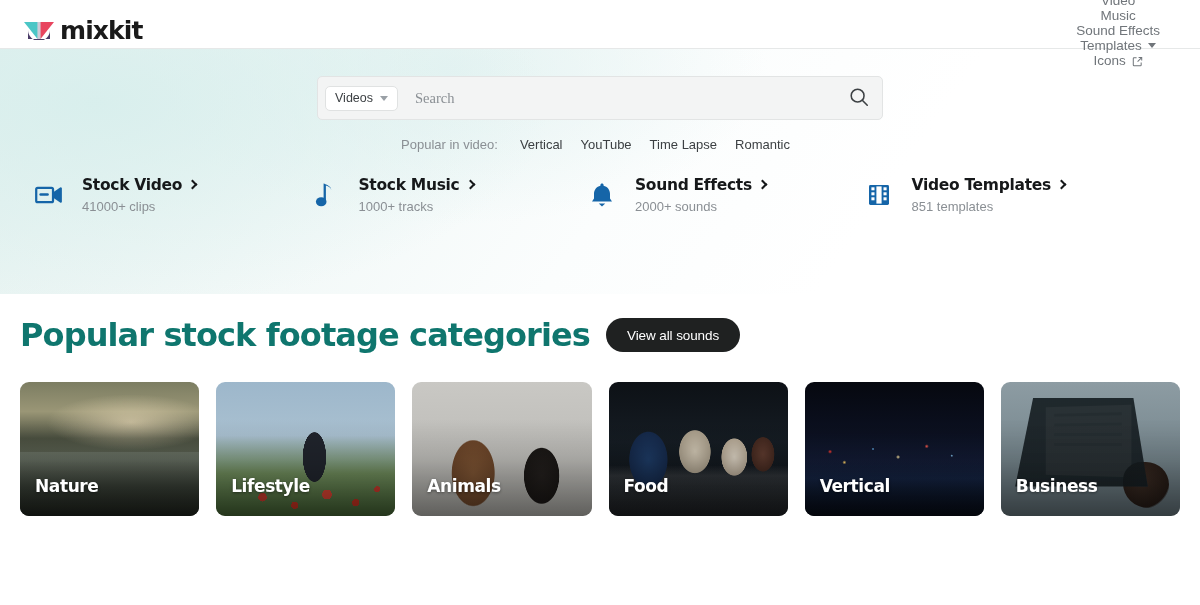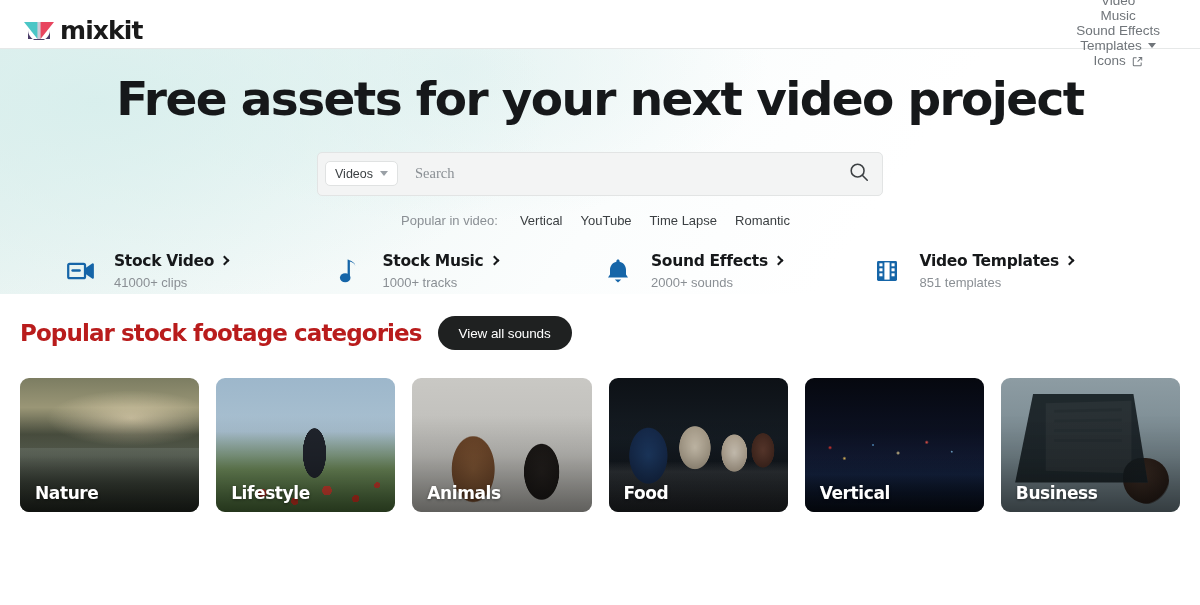--- a/index.html
+++ b/index.html
@@ -168,21 +168,21 @@
     color: #3c4043;
     cursor: pointer;
     padding: 0 9px;
     white-space: nowrap;
   }
 
   
   .quicklinks {
     display: flex;
     margin-top: 24px;
-    padding: 0 60px 0 66px;
+    padding: 0 60px 0 34px;
   }
   .ql {
     flex: 1;
     display: flex;
     align-items: flex-start;
     gap: 18px;
     cursor: pointer;
   }
   .ql-icon {
     width: 30px; height: 30px;
@@ -219,23 +219,23 @@
     padding: 0 20px;
     background: #fff;
   }
   .cats-head {
     display: flex;
     align-items: center;
     gap: 16px;
     padding-top: 22px;
   }
   .cats-title {
-    font-size: 23px;
+    font-size: 32px;
     font-weight: 700;
-    color: #b91c1c;
+    color: #0f766e;
     letter-spacing: -0.9px;
     font-family: "DejaVu Sans", sans-serif;
   }
   .view-all-btn {
     background: #1f2121;
     color: #ffffff;
     border: none;
     border-radius: 19px;
     height: 34px;
     padding: 0 21px;
@@ -259,21 +259,21 @@
     cursor: pointer;
   }
   .card-img { position: absolute; inset: 0; }
   .card-shade {
     position: absolute; inset: 0;
     background: linear-gradient(to top, rgba(0,0,0,0.42) 0%, rgba(0,0,0,0.12) 42%, rgba(0,0,0,0) 72%);
   }
   .card-label {
     position: absolute;
     left: 15px;
-    bottom: 9px;
+    bottom: 20px;
     color: #ffffff;
     font-size: 17px;
     font-weight: 700;
     letter-spacing: -0.4px;
     text-shadow: 0 1px 3px rgba(0,0,0,0.45);
     font-family: "DejaVu Sans", sans-serif;
   }
 
   
   .art-nature {
@@ -409,21 +409,20 @@
           <path d="M7.2 1.6 H10.6 V5"></path>
           <path d="M10.5 1.7 L6.1 6.1"></path>
         </svg>
       </span>
     </div>
   </nav>
 </div>
 
 <section class="hero">
 
-  <h1 class="hero-title">Free assets for your next video project</h1>
 
   <div class="search-row">
     <div class="search-bar">
       <div class="select-pill">
         <span class="select-pill-label">Videos</span>
         <span class="caret-small"></span>
       </div>
       <input class="search-input" type="text" placeholder="Search" style="">
       <button class="search-btn">
         <span>

